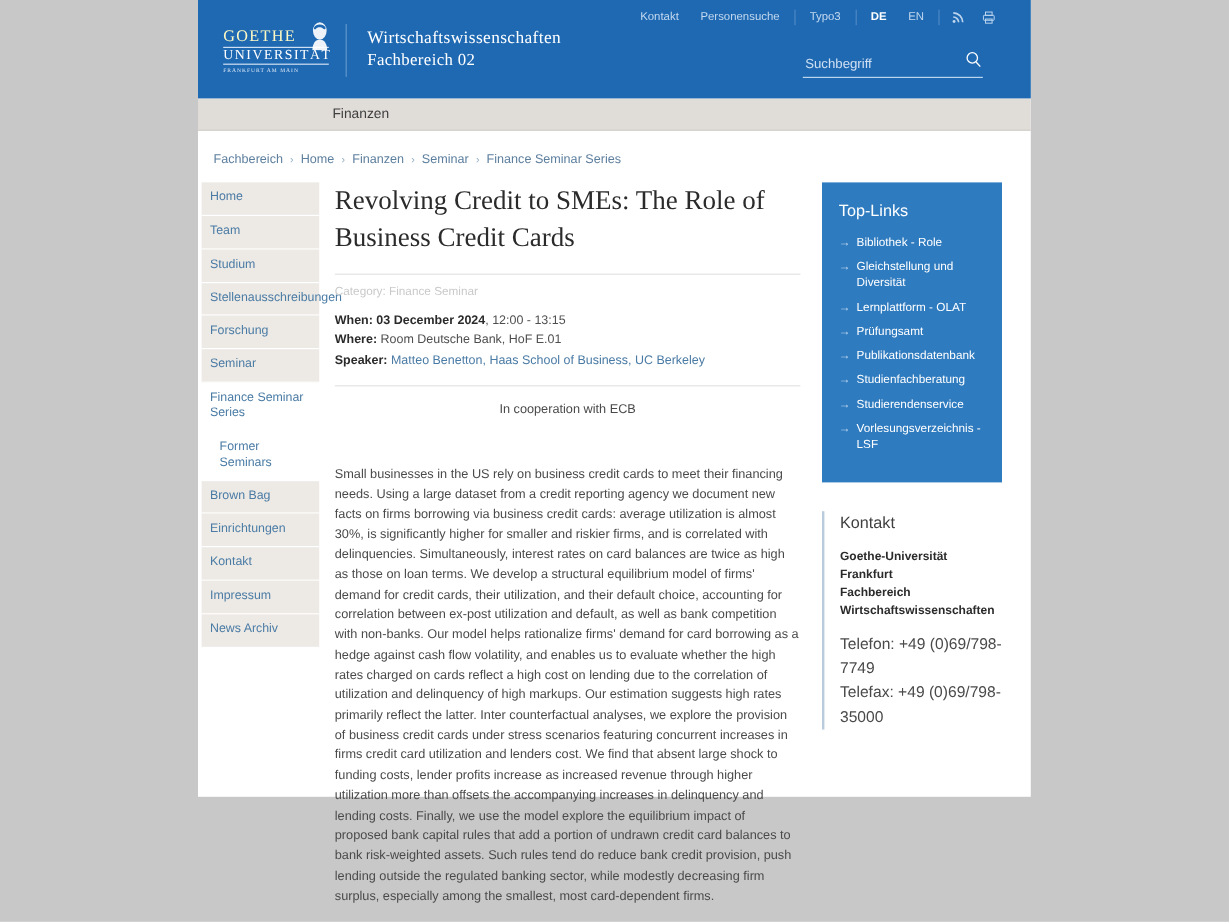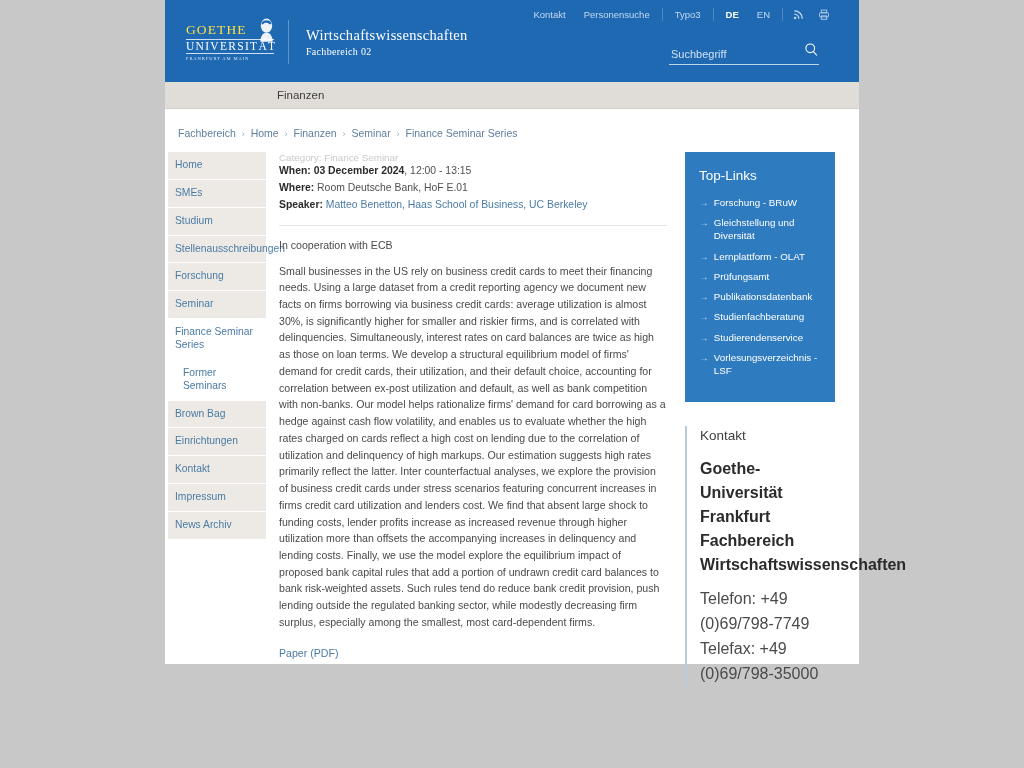--- a/index.html
+++ b/index.html
@@ -22,31 +22,31 @@
   .utilbar a { color: #c3d9ef; text-decoration: none; padding: 0 9px; white-space: nowrap; }
   .utilbar a.active { color: #ffffff; font-weight: bold; }
   .utilbar .divider { width: 1px; height: 13px; background: #4c88c4; margin: 0 3px; }
   .icon-rss, .icon-print { display: inline-block; padding: 0 7px; }
   .icon-rss svg, .icon-print svg { display: block; }
 
   .logo-zone { position: absolute; left: 21px; top: 20px; display: flex; align-items: center; }
   .logo-mark { width: 88px; position: relative; }
   .logo-line1 { display: flex; align-items: center; gap: 3px; }
   .logo-goethe { font-family: "Liberation Serif", serif; font-size: 13.5px; letter-spacing: 1.1px;
-                 color: #fde047; line-height: 1; }
+                 color: #fef9c3; line-height: 1; }
   .logo-univ { font-family: "Liberation Serif", serif; font-size: 11.5px; letter-spacing: 1.3px;
                color: #ffffff; line-height: 1; margin-top: 2px;
                border-top: 1px solid #cfe0f2; border-bottom: 1px solid #cfe0f2; padding: 1px 0; }
   .logo-sub { font-family: "Liberation Serif", serif; font-size: 4.6px; letter-spacing: 0.85px;
               color: #dbe8f6; margin-top: 2px; }
   .logo-portrait { width: 19px; height: 25px; position: absolute; right: -2px; top: -6px; }
   .logo-divider { width: 1px; height: 44px; background: #5f97cd; margin: 0 17px 0 14px; }
   .sitetitle { color: #ffffff; font-family: "Liberation Serif", serif; line-height: 1.32; }
   .sitetitle .l1 { font-size: 14.5px; letter-spacing: 0.3px; }
-  .sitetitle .l2 { font-size: 10px; letter-spacing: 0.3px; }
+  .sitetitle .l2 { font-size: 14px; letter-spacing: 0.3px; }
 
   .searchbox { position: absolute; right: 40px; top: 44px; width: 150px; }
   .searchbox input {
     width: 128px; background: transparent; border: none; outline: none;
     color: #ffffff; font-size: 11px; font-family: "Liberation Sans", sans-serif;
     padding: 0 0 4px 2px;
   }
   .searchbox input::placeholder { color: #cfe0f2; opacity: 1; }
   .searchbox .underline { height: 1px; background: #bdd6ee; width: 150px; }
   .search-btn { position: absolute; right: 0px; top: -2px; background: none; border: none;
@@ -75,44 +75,44 @@
   .leftnav .item.active { background: #ffffff; color: #4a7ba5; }
   .leftnav .item.sub { background: #ffffff; padding-left: 15px; font-size: 10.3px; }
 
   
   .center { flex: 1; padding: 0 18px 0 13px; min-width: 0; }
   h1.title {
     font-family: "Liberation Serif", serif; font-weight: normal;
     font-size: 22.5px; line-height: 1.37; color: #2b2b2b;
     padding: 0 0 14px 0; border-bottom: 1px solid #e3e3e3; margin-bottom: 9px;
   }
-  .category { font-size: 9.8px; color: #c9c9c9; }
+  .category { font-size: 9.8px; color: #c9c9c9; margin-bottom: 11px; }
   .meta { font-size: 10.4px; color: #4f4f4f; line-height: 1.62; }
   .meta b { color: #2b2b2b; }
   .meta a { color: #4a7ba5; text-decoration: none; }
   .meta-rule { border: none; border-top: 1px solid #e3e3e3; margin: 11px 0 13px 0; }
-  .coop { font-size: 10.6px; color: #4a4a4a; margin-bottom: 12px; }
-  .abstract { font-size: 10.6px; color: #4a4a4a; line-height: 1.58; text-align: left; }
+  .coop { font-size: 10.6px; color: #4a4a4a; margin-bottom: 0; text-align: center; }
+  .abstract { font-size: 10.6px; color: #4a4a4a; line-height: 1.58; text-align: left; margin-top: 40px; }
   .paperlink { display: inline-block; margin-top: 16px; font-size: 10.6px;
                color: #4a7ba5; text-decoration: none; }
 
   
   .rightrail { width: 150px; flex: none; margin-right: 24px; }
   .toplinks { background: #2f7bbf; color: #ffffff; padding: 16px 14px 18px 14px; }
   .toplinks h2 { font-size: 13.5px; font-weight: normal; margin-bottom: 13px; color: #ffffff; }
   .toplinks ul { list-style: none; }
   .toplinks li { display: flex; font-size: 9.8px; line-height: 1.35; margin-bottom: 7px; }
   .toplinks li .arr { color: #bdd6ee; margin-right: 5px; flex: none; }
   .toplinks li a { color: #ffffff; text-decoration: none; }
 
   .kontaktbox { margin-top: 24px; border-left: 2px solid #b9ccdd; padding: 2px 0 0 13px; }
   .kontaktbox h2 { font-size: 13.5px; font-weight: normal; color: #3f3f3f; margin-bottom: 14px; }
-  .kontaktbox .strong { font-size: 16px; font-weight: bold; color: #2b2b2b; line-height: 1.5; }
+  .kontaktbox .strong { font-size: 10px; font-weight: bold; color: #2b2b2b; line-height: 1.5; }
   .kontaktbox .addr { font-size: 10px; color: #4a4a4a; line-height: 1.55; margin-top: 10px; }
-  .kontaktbox .tel { font-size: 16px; color: #4a4a4a; line-height: 1.55; margin-top: 10px; }
+  .kontaktbox .tel { font-size: 13px; color: #4a4a4a; line-height: 1.55; margin-top: 10px; }
 </style>
 </head>
 <body>
 
 <div class="page">
  <div class="shell">
 
   <div class="header">
 
     <div class="utilbar">
@@ -185,35 +185,36 @@
     <span class="sep">›</span>
     <a href="#">Seminar</a>
     <span class="sep">›</span>
     <a href="#">Finance Seminar Series</a>
   </div>
 
   <div class="content">
 
     <nav class="leftnav">
       <a href="#" class="item">Home</a>
-      <a href="#" class="item">SMEs</a>
+      <a href="#" class="item">Team</a>
       <a href="#" class="item">Studium</a>
       <a href="#" class="item">Stellenausschreibungen</a>
       <a href="#" class="item">Forschung</a>
       <a href="#" class="item">Seminar</a>
       <a href="#" class="item active">Finance Seminar Series</a>
       <a href="#" class="item sub">Former Seminars</a>
       <a href="#" class="item">Brown Bag</a>
       <a href="#" class="item">Einrichtungen</a>
       <a href="#" class="item">Kontakt</a>
       <a href="#" class="item">Impressum</a>
       <a href="#" class="item">News Archiv</a>
     </nav>
 
     <main class="center">
+      <h1 class="title">Revolving Credit to SMEs: The Role of Business Credit Cards</h1>
       <div class="category">Category: Finance Seminar</div>
 
       <div class="meta">
         <div>
           <b>When:</b>
           <b>03 December 2024</b><span>, 12:00 - 13:15</span>
         </div>
         <div>
           <b>Where:</b>
           <span>Room Deutsche Bank, HoF E.01</span>
@@ -231,21 +232,21 @@
       <a href="#" class="paperlink">Paper (PDF)</a>
       
     </main>
 
     <aside class="rightrail">
       <div class="toplinks">
         <h2>Top-Links</h2>
         <ul>
           <li>
             <span class="arr">→</span>
-            <a href="#">Forschung - BRuW</a>
+            <a href="#">Bibliothek - Role</a>
           </li>
           <li>
             <span class="arr">→</span>
             <a href="#">Gleichstellung und Diversität</a>
           </li>
           <li>
             <span class="arr">→</span>
             <a href="#">Lernplattform - OLAT</a>
           </li>
           <li>

